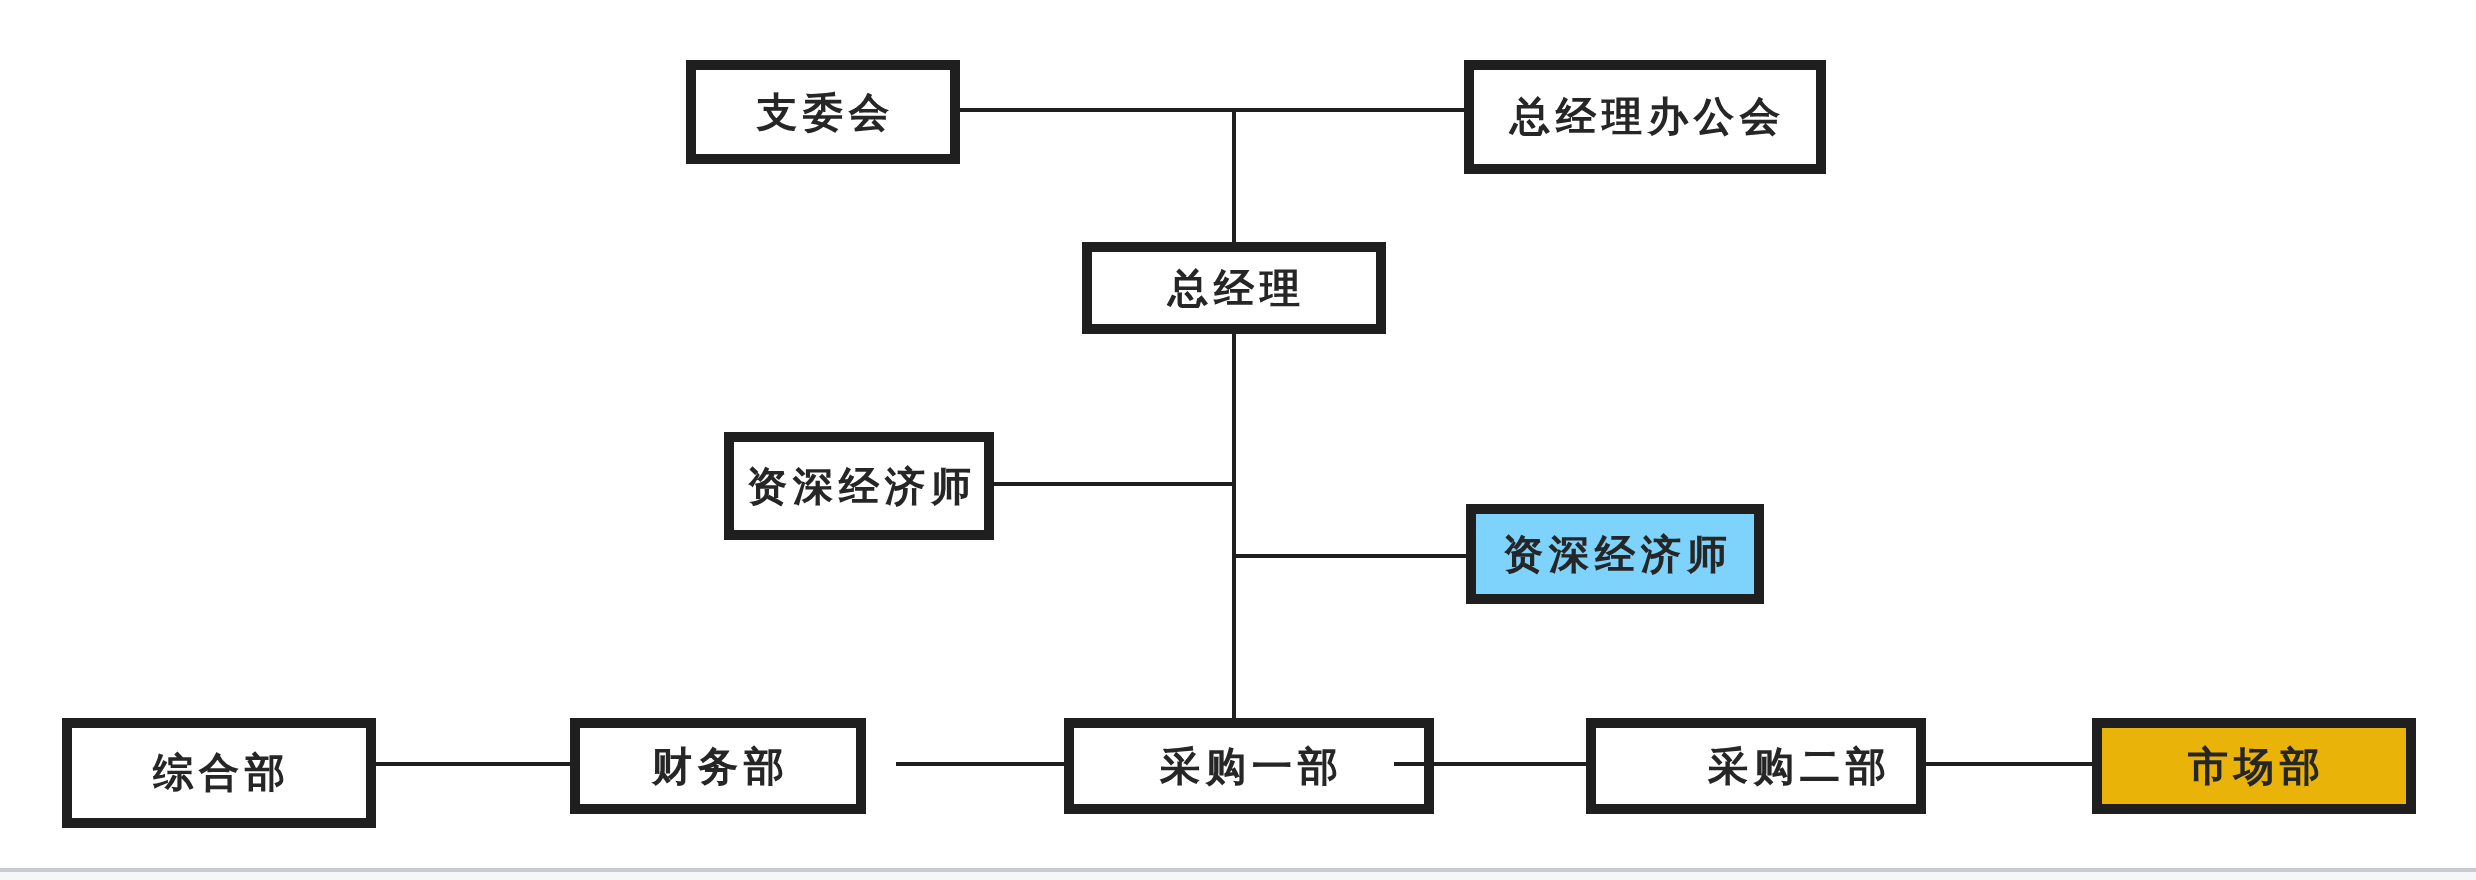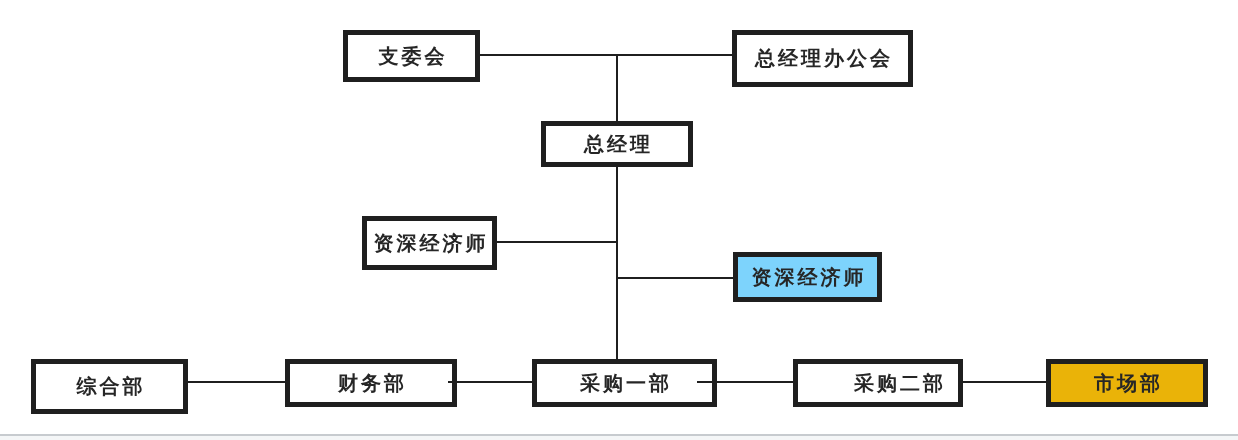--- a/index.html
+++ b/index.html
@@ -50,21 +50,21 @@
 
 <div class="page" style="background: rgb(255, 255, 255);">
   <div class="canvas">
 
     <div class="node" style="left: 343px; top: 30px; width: 137px; height: 52px; border-color: rgb(31, 31, 31); background: rgb(255, 255, 255); color: rgb(38, 38, 38);">支委会</div>
     <div class="node" style="left: 732px; top: 30px; width: 181px; height: 57px; border-color: rgb(31, 31, 31); background: rgb(255, 255, 255); color: rgb(38, 38, 38);">总经理办公会</div>
     <div class="node" style="left: 541px; top: 121px; width: 152px; height: 46px; border-color: rgb(31, 31, 31); background: rgb(255, 255, 255); color: rgb(38, 38, 38);">总经理</div>
     <div class="node" style="left: 362px; top: 216px; width: 135px; height: 54px; border-color: rgb(31, 31, 31); background: rgb(255, 255, 255); color: rgb(38, 38, 38);">资深经济师</div>
     <div class="node" style="left: 733px; top: 252px; width: 149px; height: 50px; border-color: rgb(31, 31, 31); background: #7dd3fc; color: rgb(38, 38, 38);">资深经济师</div>
     <div class="node" style="left: 31px; top: 359px; width: 157px; height: 55px; border-color: rgb(31, 31, 31); background: rgb(255, 255, 255); color: rgb(38, 38, 38);">综合部</div>
-    <div class="node" style="left: 285px; top: 359px; width: 172px; height: 48px; border-color: rgb(31, 31, 31); background: rgb(255, 255, 255); color: rgb(38, 38, 38);">财务部</div>
+    <div class="node" style="left: 285px; top: 359px; width: 148px; height: 48px; border-color: rgb(31, 31, 31); background: rgb(255, 255, 255); color: rgb(38, 38, 38);">财务部</div>
     <div class="node" style="left: 532px; top: 359px; width: 185px; height: 48px; border-color: rgb(31, 31, 31); background: rgb(255, 255, 255); color: rgb(38, 38, 38);">采购一部</div>
     <div class="node" style="left: 793px; top: 359px; width: 170px; height: 48px; border-color: rgb(31, 31, 31); background: rgb(255, 255, 255); color: rgb(38, 38, 38); padding-left: 41px;">采购二部</div>
     <div class="node" style="left: 1046px; top: 359px; width: 162px; height: 48px; border-color: rgb(31, 31, 31); background: #eab308; color: rgb(38, 38, 38);">市场部</div>
 
     <div class="edge" style="left: 480px; top: 54px; width: 252px; height: 2px; background: rgb(31, 31, 31);"></div>
     <div class="edge" style="left: 616px; top: 54px; width: 2px; height: 67px; background: rgb(31, 31, 31);"></div>
     <div class="edge" style="left: 616px; top: 167px; width: 2px; height: 192px; background: rgb(31, 31, 31);"></div>
     <div class="edge" style="left: 497px; top: 241px; width: 119px; height: 2px; background: rgb(31, 31, 31);"></div>
     <div class="edge" style="left: 618px; top: 277px; width: 115px; height: 2px; background: rgb(31, 31, 31);"></div>
     <div class="edge" style="left: 188px; top: 381px; width: 97px; height: 2px; background: rgb(31, 31, 31);"></div>

